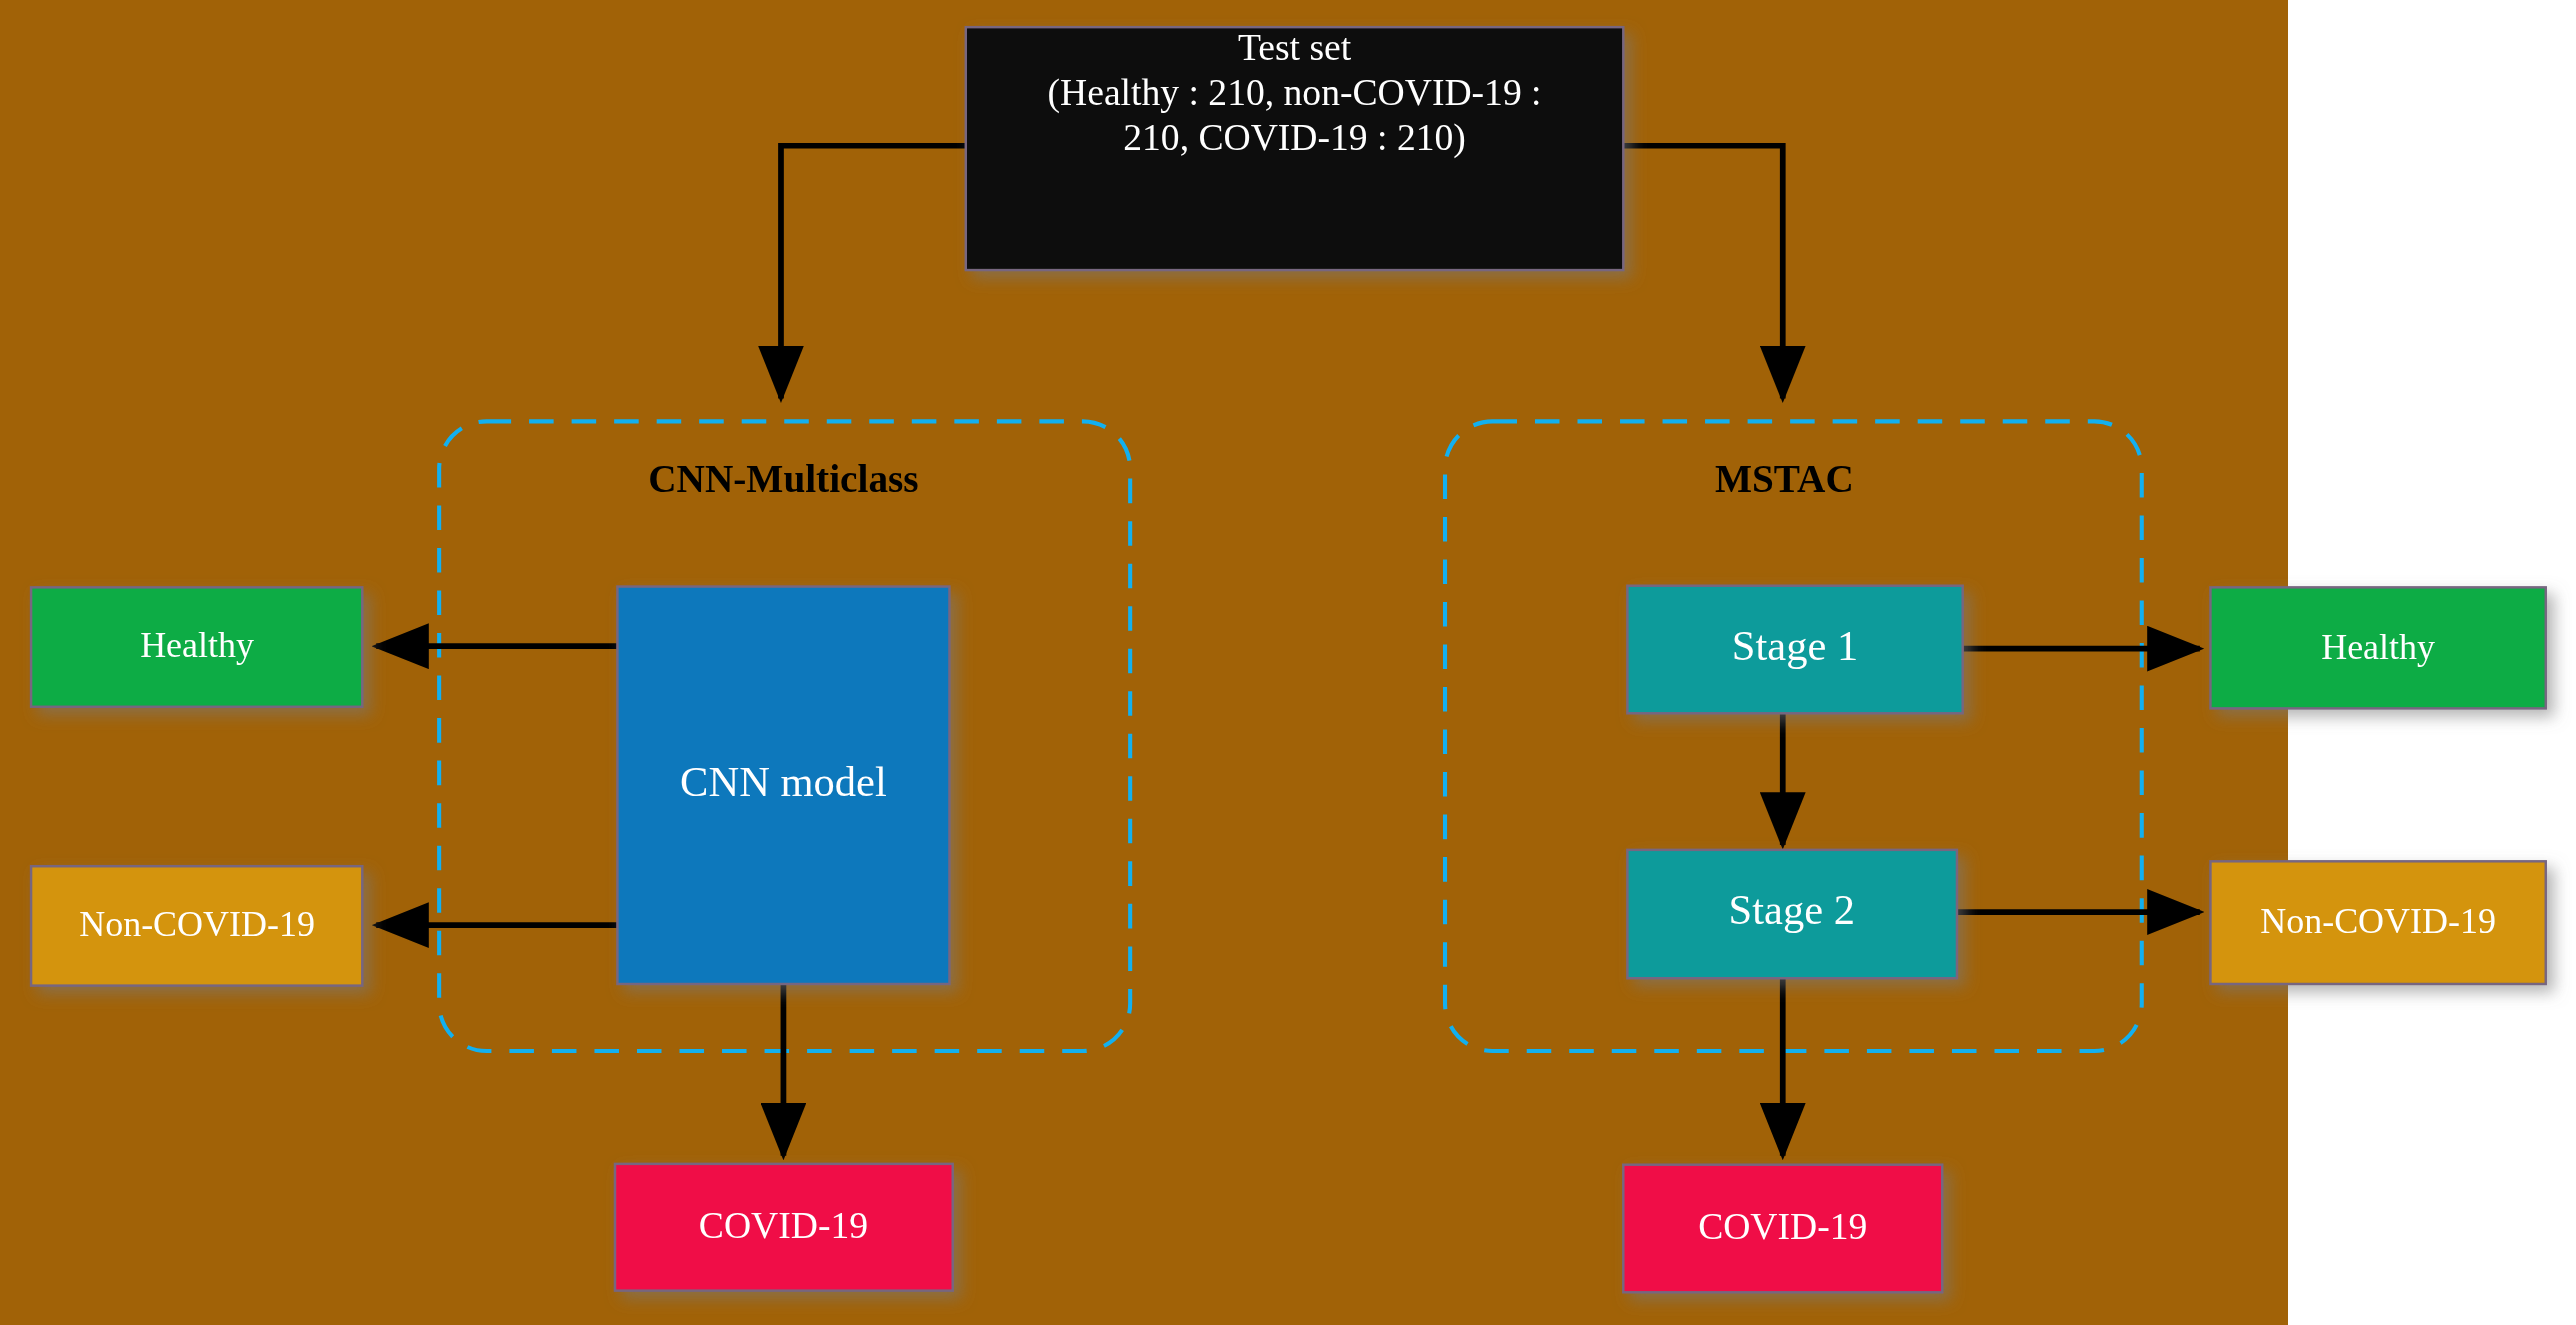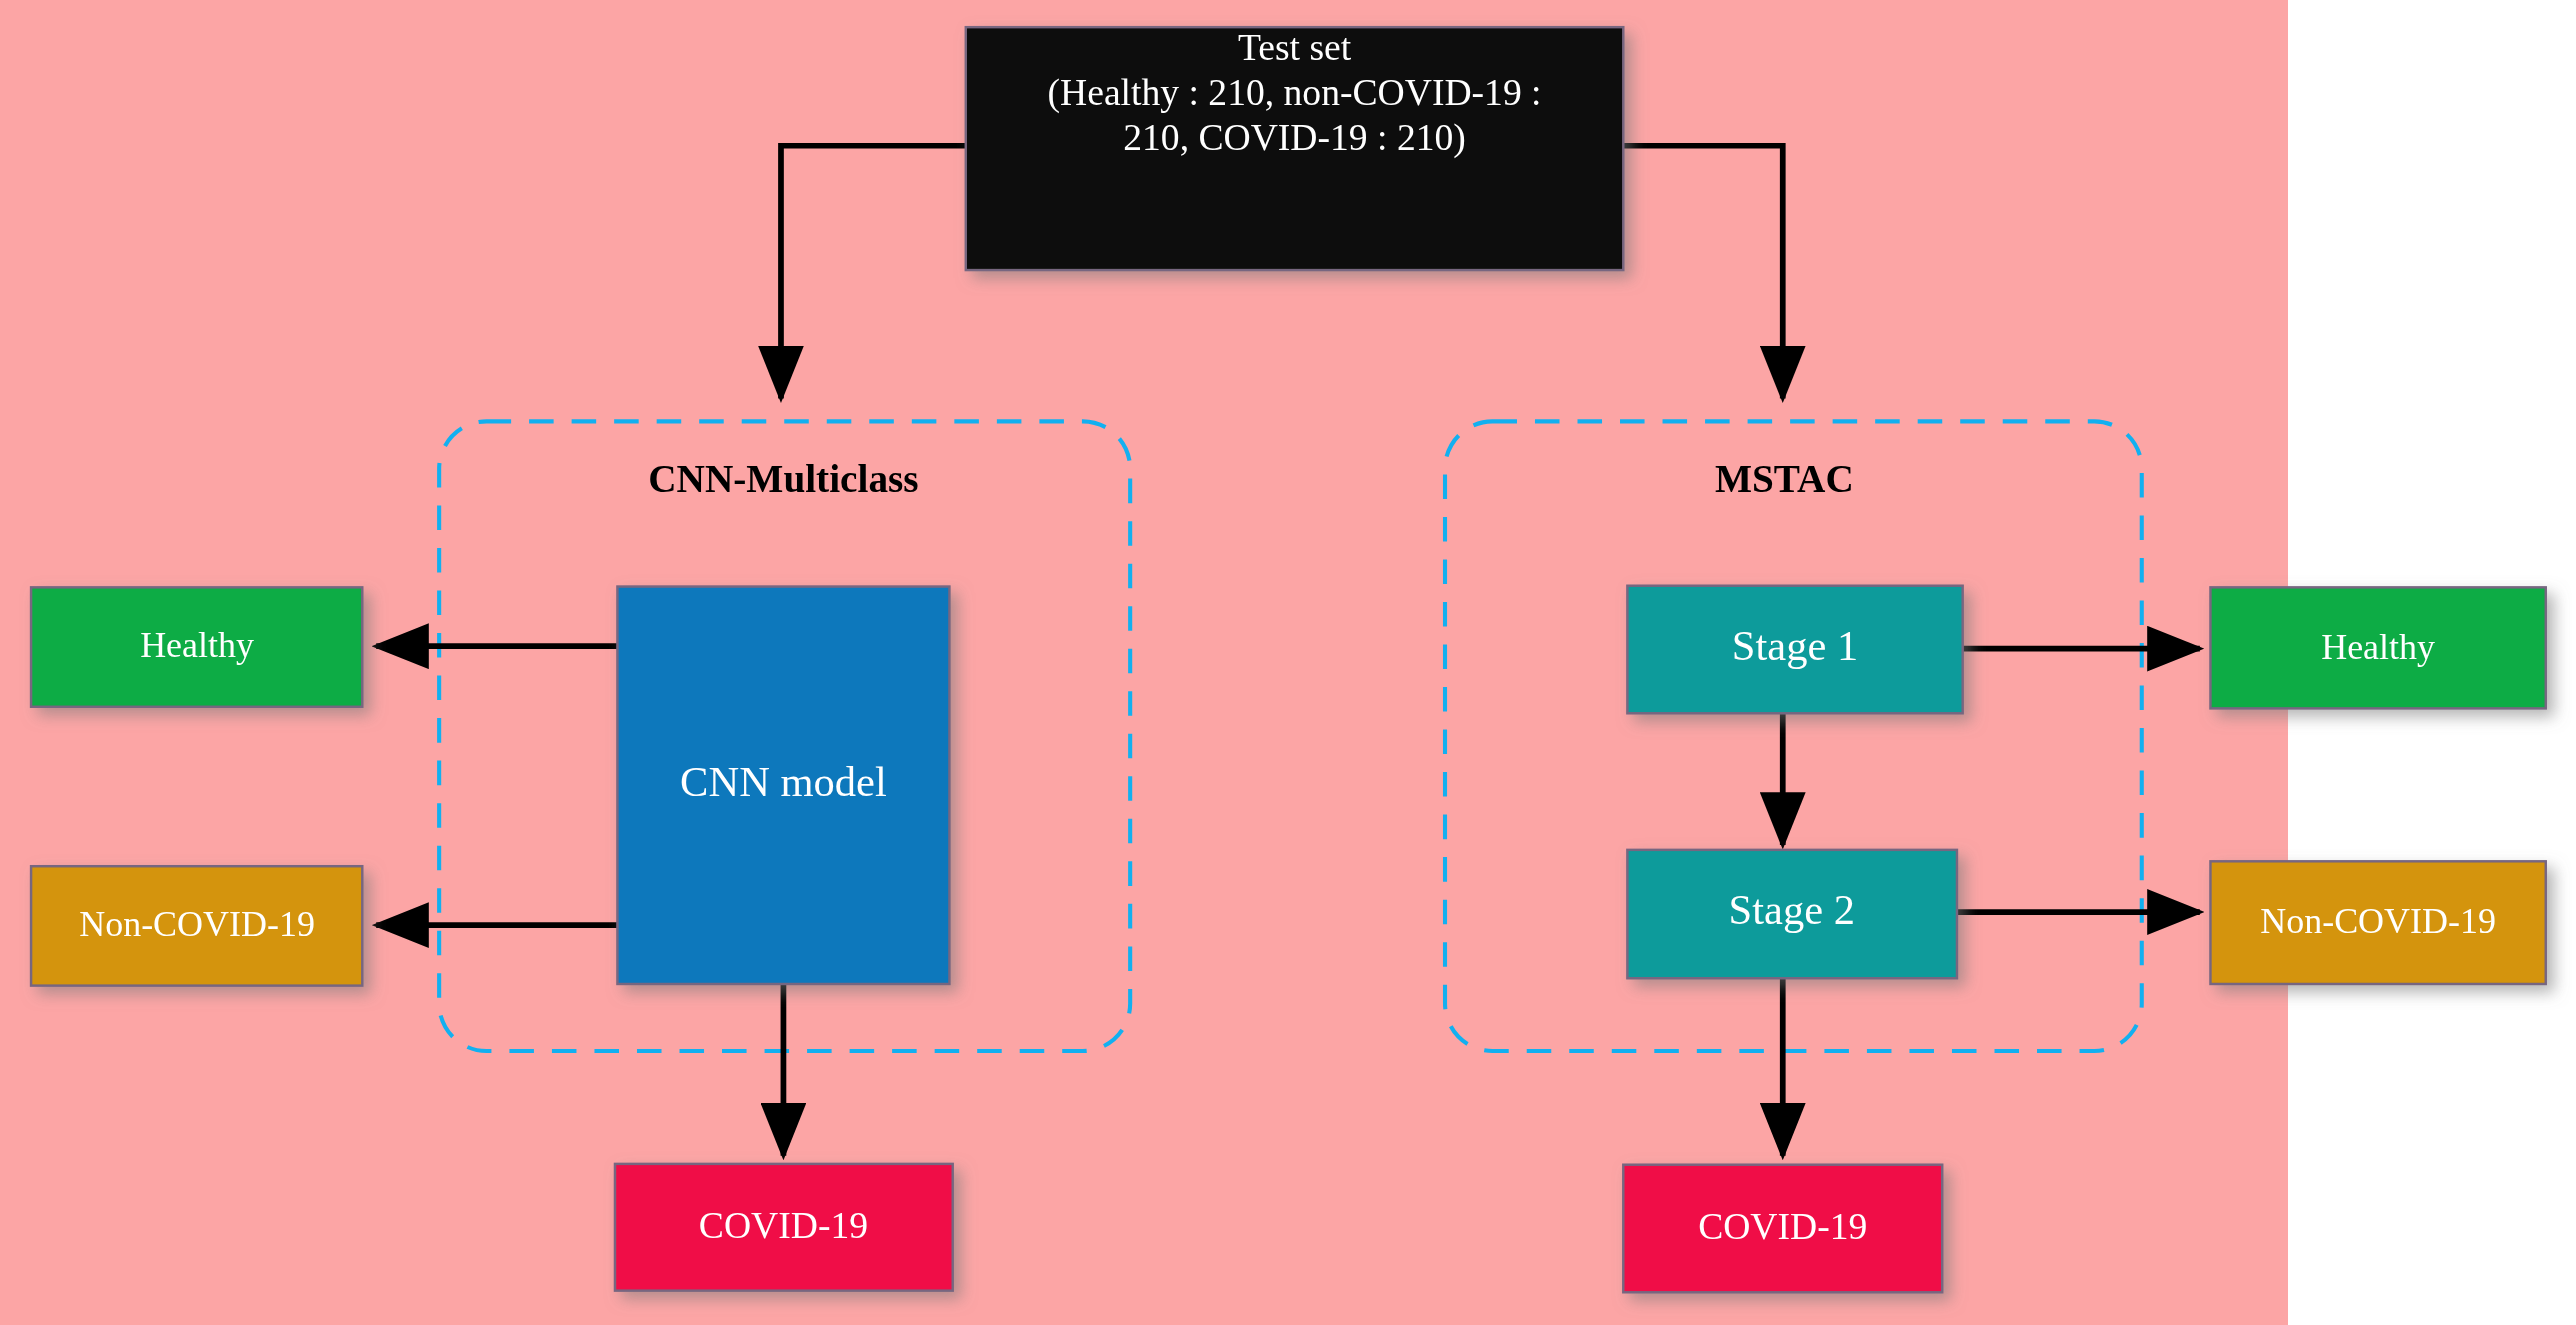--- a/index.html
+++ b/index.html
@@ -10,21 +10,21 @@
   body {
     width: 2576px;
     height: 1326px;
     font-family: "Liberation Serif", "DejaVu Serif", serif;
     overflow: hidden;
   }
   #diagram-root {
     position: relative;
     width: 2288px;
     height: 1326px;
-    background: #fca5a5;
+    background: #a16207;
   }
   svg.diagram-canvas {
     position: absolute;
     top: 0;
     left: 0;
     width: 2576px;
     height: 1326px;
   }
   .node-label {
     font-family: "Liberation Serif", "DejaVu Serif", serif;

